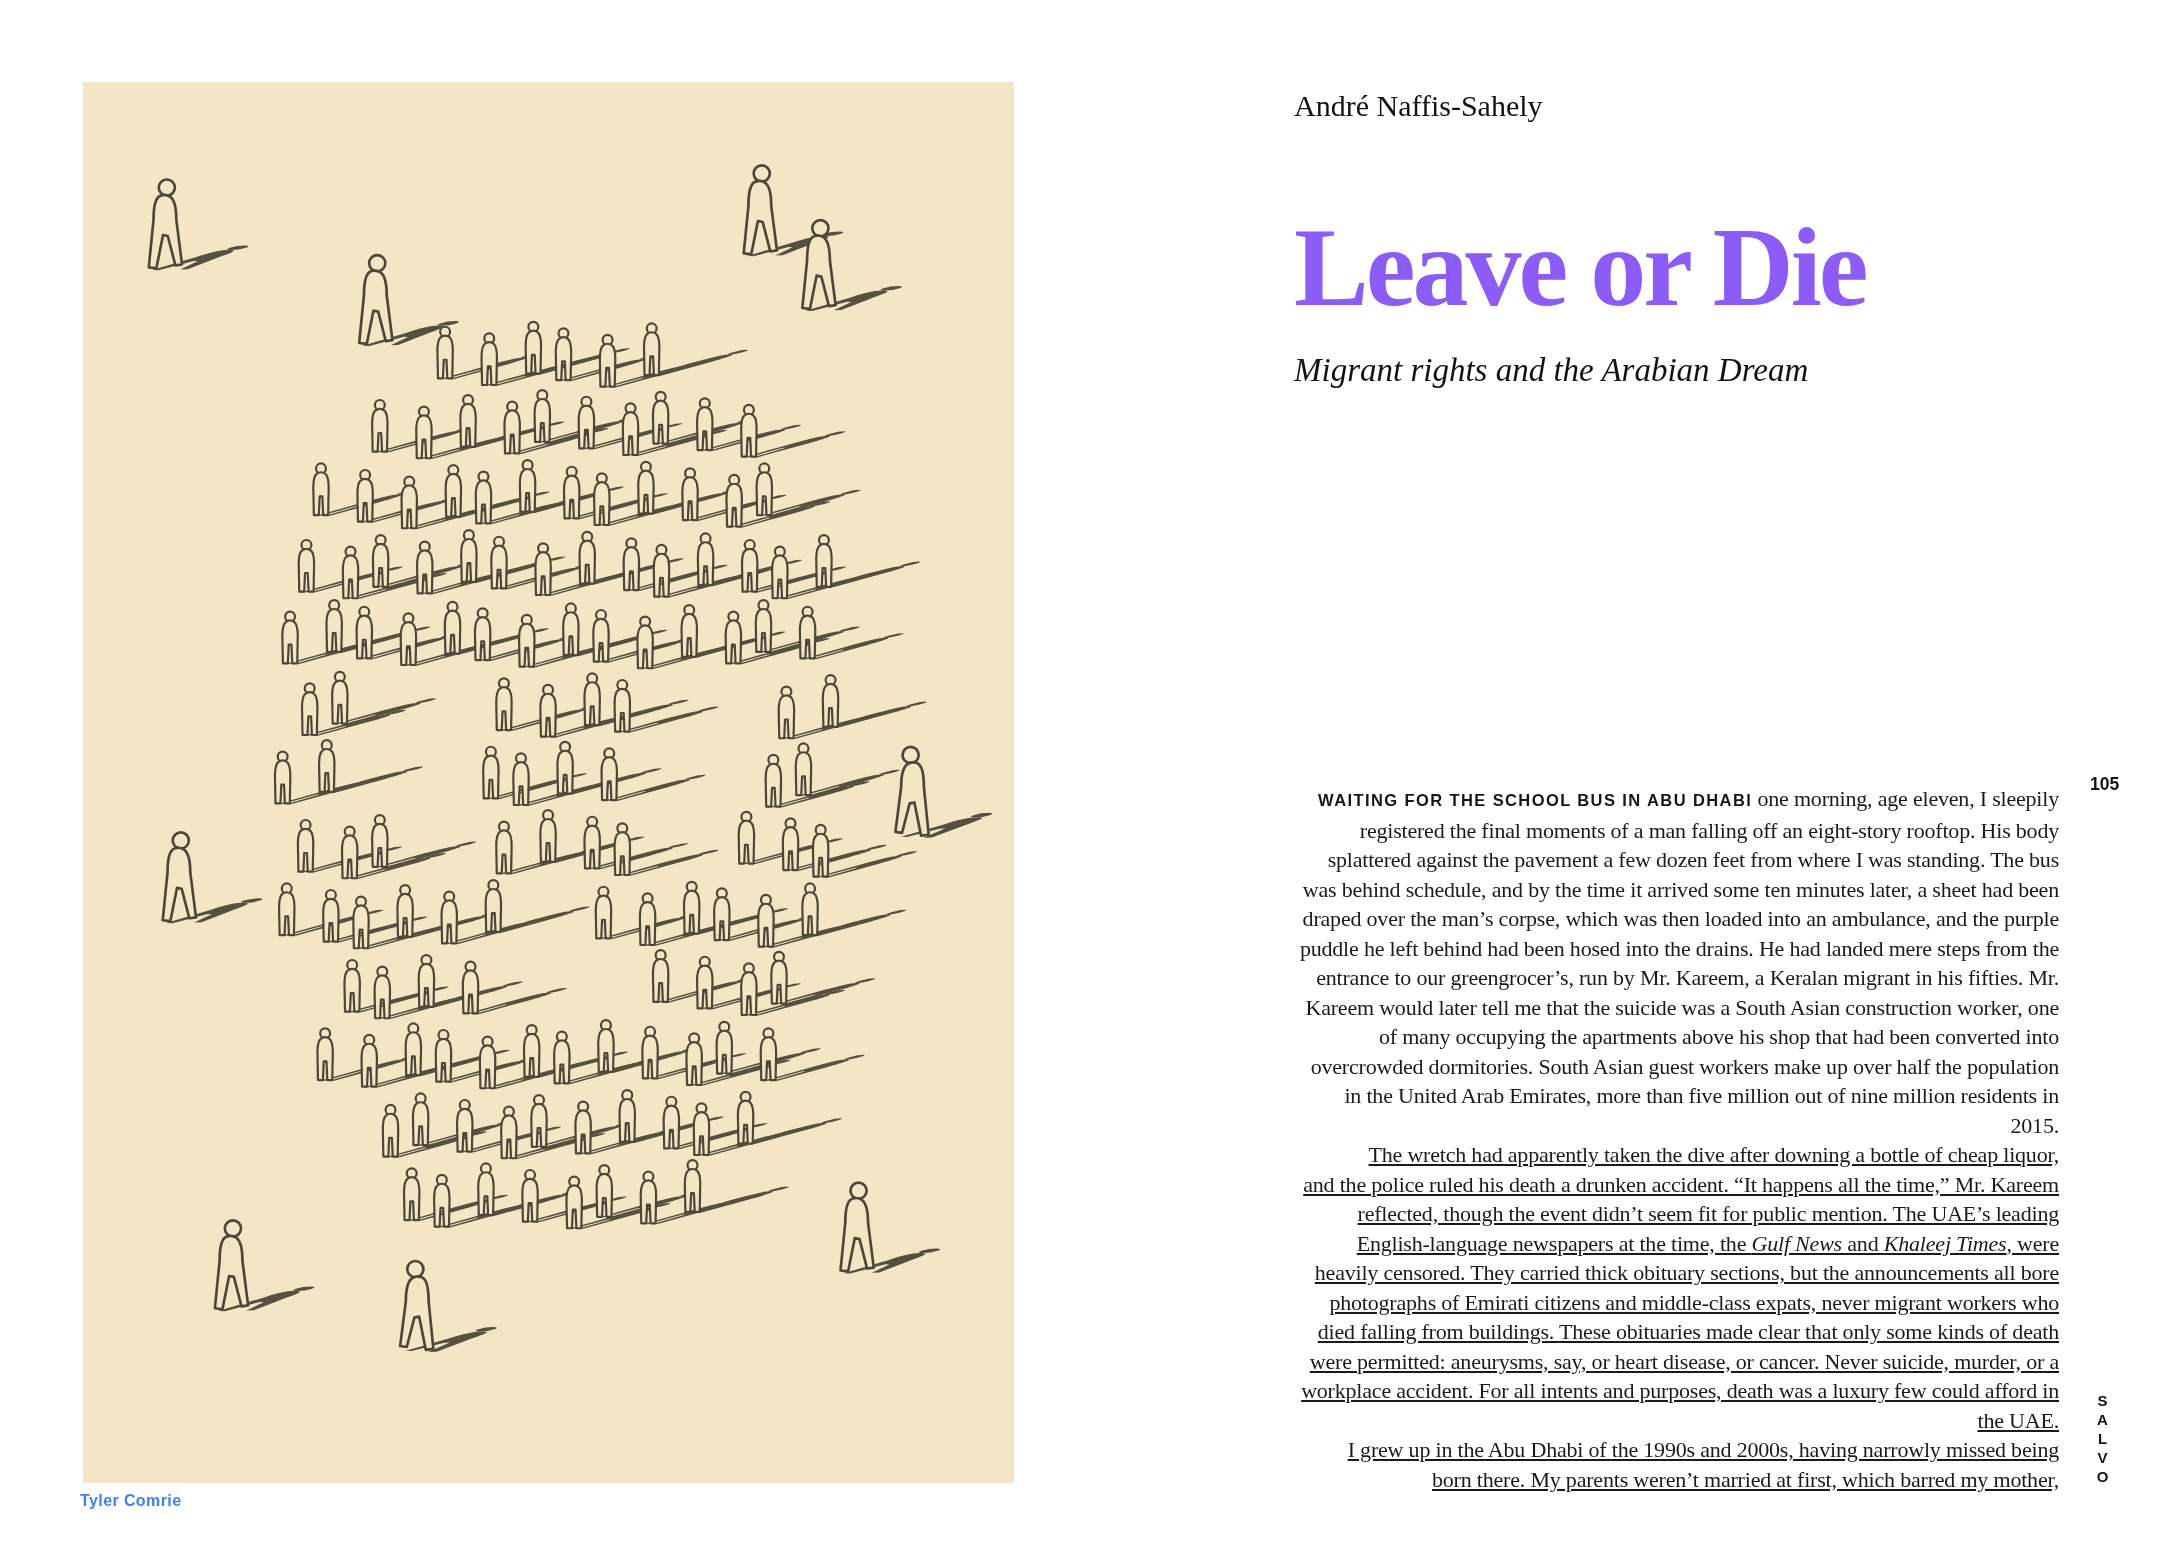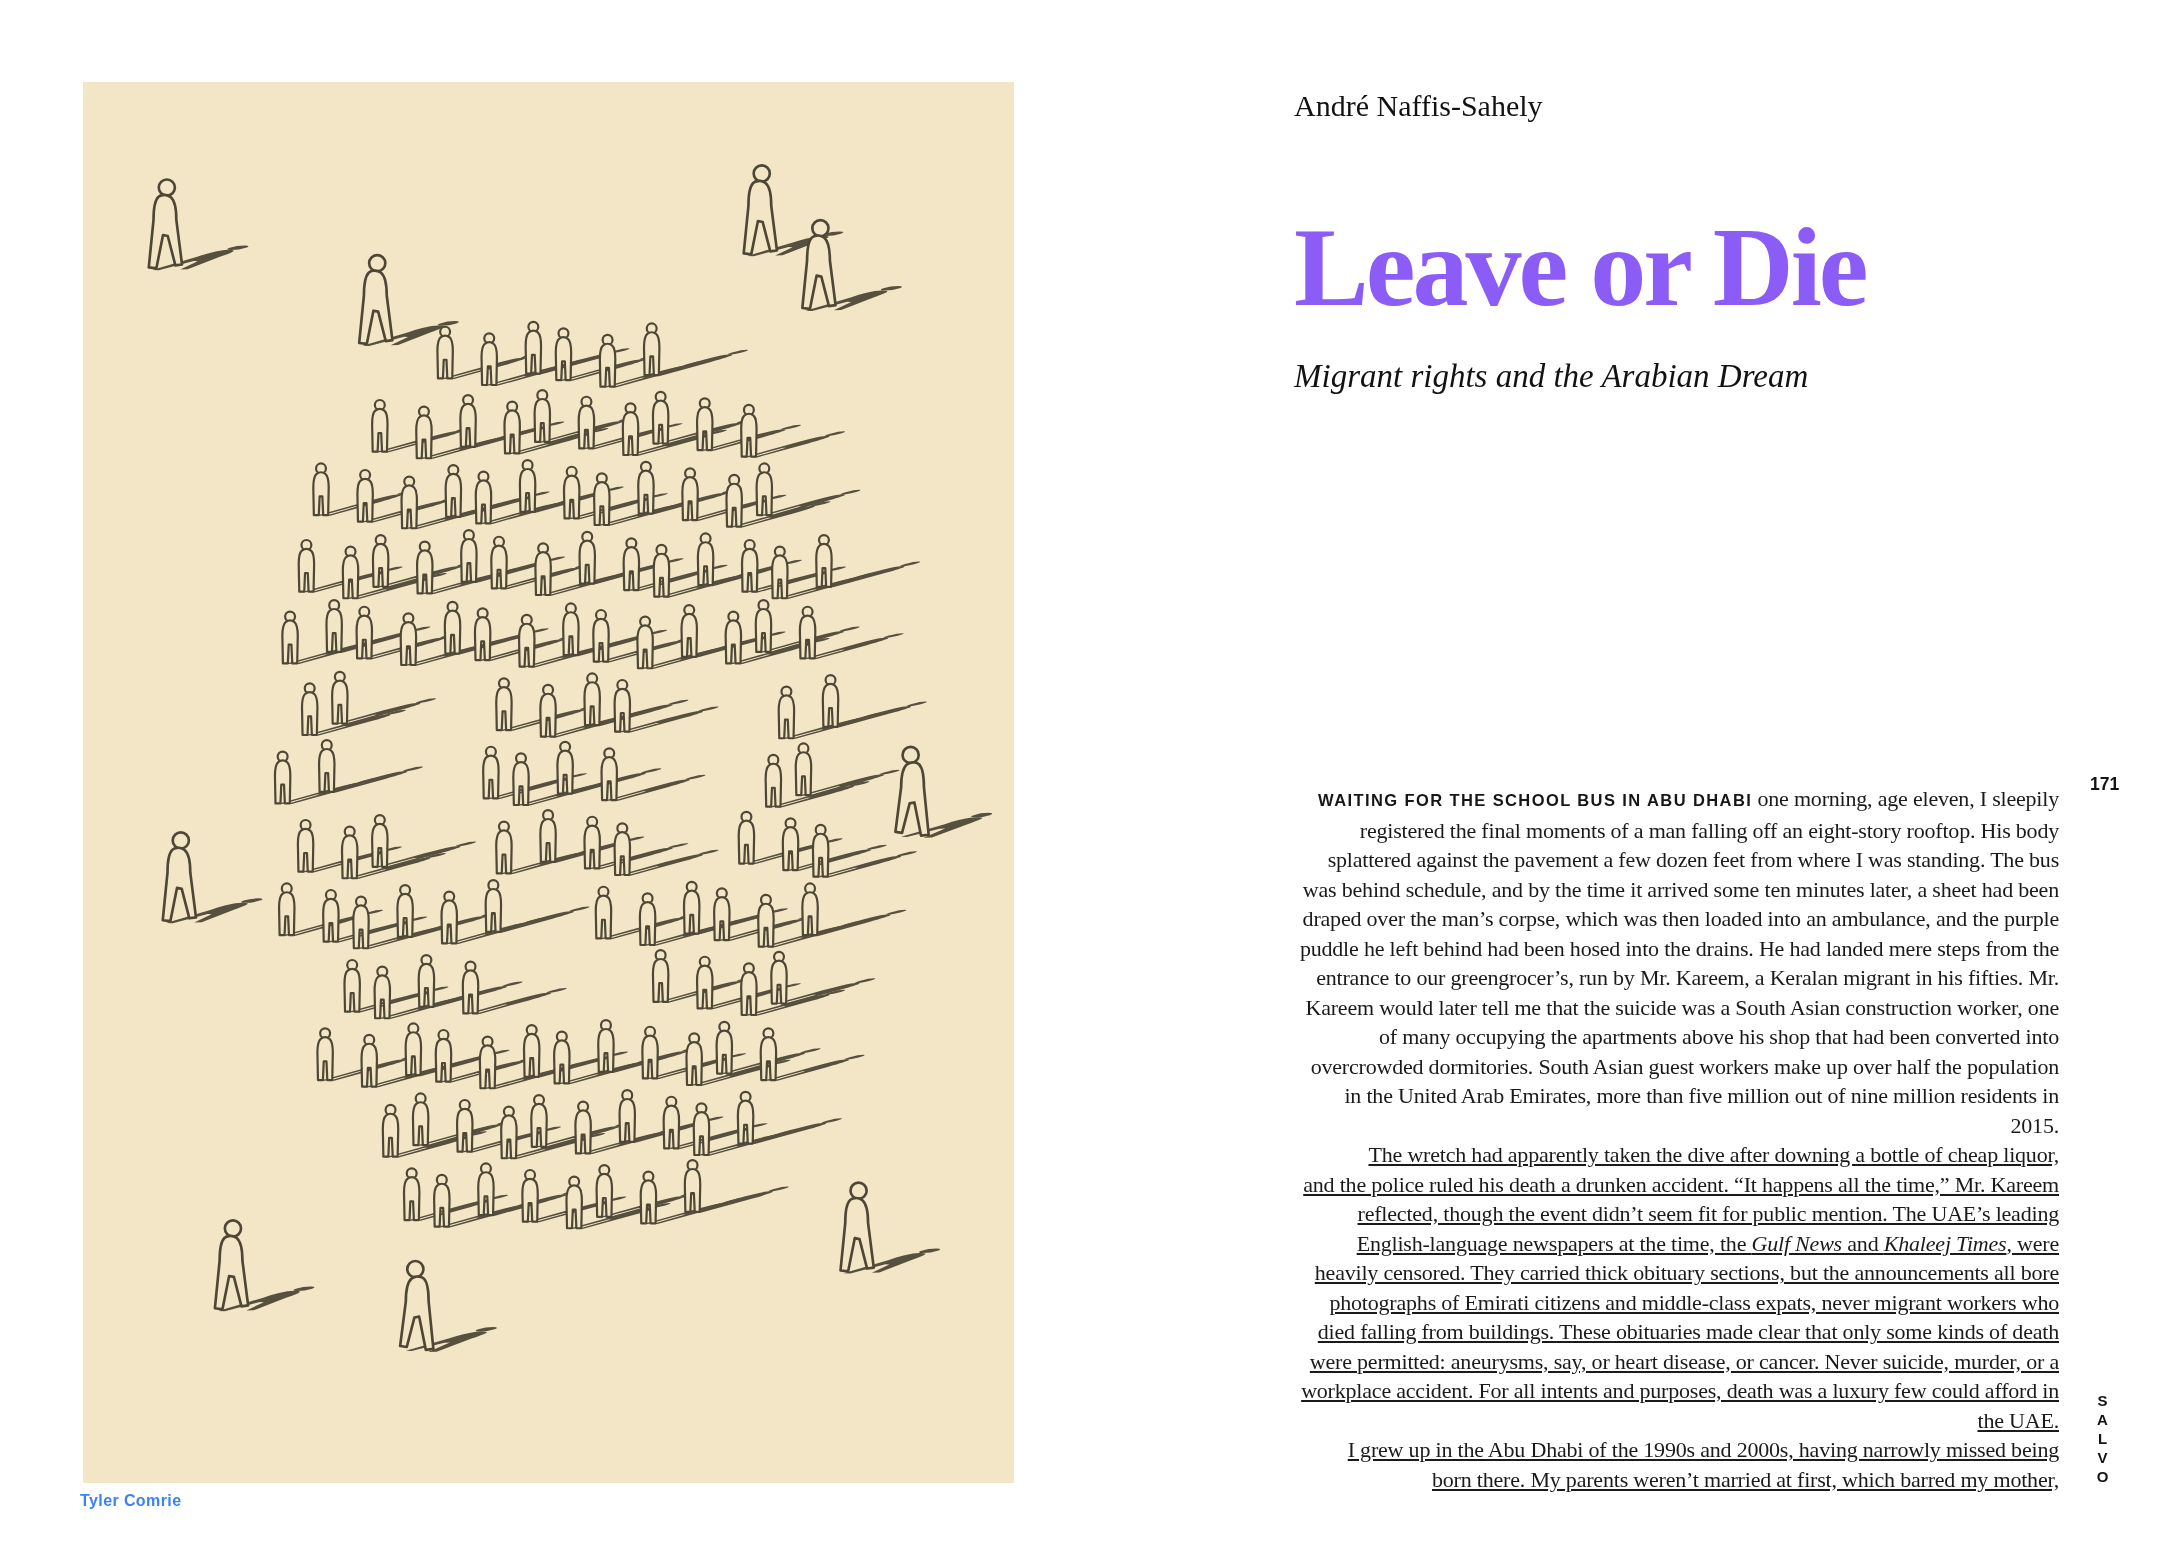--- a/index.html
+++ b/index.html
@@ -11,21 +11,21 @@
   .illustration svg{display:block;width:100%;height:100%;}
   .credit{position:absolute;left:80px;top:1492px;
           font-family:"Liberation Sans",sans-serif;font-weight:bold;font-size:16px;
           letter-spacing:.4px;color:#3b82f6;text-align:center;}
 
   
   .article-header{position:absolute;left:1294px;top:0;width:730px;text-align:left;}
   .author{margin-top:88px;font-size:30px;line-height:36px;color:#121212;}
   .title{margin:84px 0 0 0;font-weight:600;font-size:112px;line-height:118px;
          letter-spacing:-3px;color:#8b5cf6;white-space:nowrap;}
-  .subtitle{margin-top:30px;font-style:italic;font-size:33px;line-height:40px;color:#121212;}
+  .subtitle{margin-top:24px;font-style:italic;font-size:33px;line-height:40px;color:#121212;}
 
   .pagenum{position:absolute;left:2090px;top:774px;
            font-family:"Liberation Sans",sans-serif;font-weight:bold;font-size:17.5px;color:#141414;}
 
   .body-text{position:absolute;left:1294px;top:784px;width:765px;}
   .body-text p{margin:0;font-size:22px;line-height:29.5px;letter-spacing:-.2px;
                text-align:right;color:#1a1a1a;}
   .body-text p + p{text-indent:40px;text-decoration:underline;}
   .body-text .lead{font-family:"Liberation Sans",sans-serif;font-weight:bold;
                    font-size:16.5px;letter-spacing:1.4px;color:#161616;}
@@ -337,21 +337,21 @@
       </svg>
   </figure>
   <div class="credit">Tyler Comrie</div>
 
   <header class="article-header">
     <div class="author">André Naffis-Sahely</div>
     <h1 class="title">Leave or Die</h1>
     <div class="subtitle">Migrant rights and the Arabian Dream</div>
   </header>
 
-  <div class="pagenum">171</div>
+  <div class="pagenum">105</div>
 
   <main class="body-text">
       <p><span class="lead">WAITING FOR THE SCHOOL BUS IN ABU DHABI</span><span> one morning, age eleven, I sleepily registered the final moments of a man falling off an eight-story rooftop. His body splattered against the pavement a few dozen feet from where I was standing. The bus was behind schedule, and by the time it arrived some ten minutes later, a sheet had been draped over the man’s corpse, which was then loaded into an ambulance, and the purple puddle he left behind had been hosed into the drains. He had landed mere steps from the entrance to our greengrocer’s, run by Mr. Kareem, a Keralan migrant in his fifties. Mr. Kareem would later tell me that the suicide was a South Asian construction worker, one of many occupying the apartments above his shop that had been converted into overcrowded dormitories. South Asian guest workers make up over half the population in the United Arab Emirates, more than five million out of nine million residents in 2015.</span></p>
       <p><span>The wretch had apparently taken the dive after downing a bottle of cheap liquor, and the police ruled his death a drunken accident. “It happens all the time,” Mr. Kareem reflected, though the event didn’t seem fit for public mention. The UAE’s leading English-language newspapers at the time, the </span><em>Gulf News</em><span> and </span><em>Khaleej Times</em><span>, were heavily censored. They carried thick obituary sections, but the announcements all bore photographs of Emirati citizens and middle-class expats, never migrant workers who died falling from buildings. These obituaries made clear that only some kinds of death were permitted: aneurysms, say, or heart disease, or cancer. Never suicide, murder, or a workplace accident. For all intents and purposes, death was a luxury few could afford in the UAE.</span></p>
       <p><span>I grew up in the Abu Dhabi of the 1990s and 2000s, having narrowly missed being born there. My parents weren’t married at first, which barred my mother,</span></p>
     </main>
 
   <div class="salvo">SALVO</div>
 </div>
 

